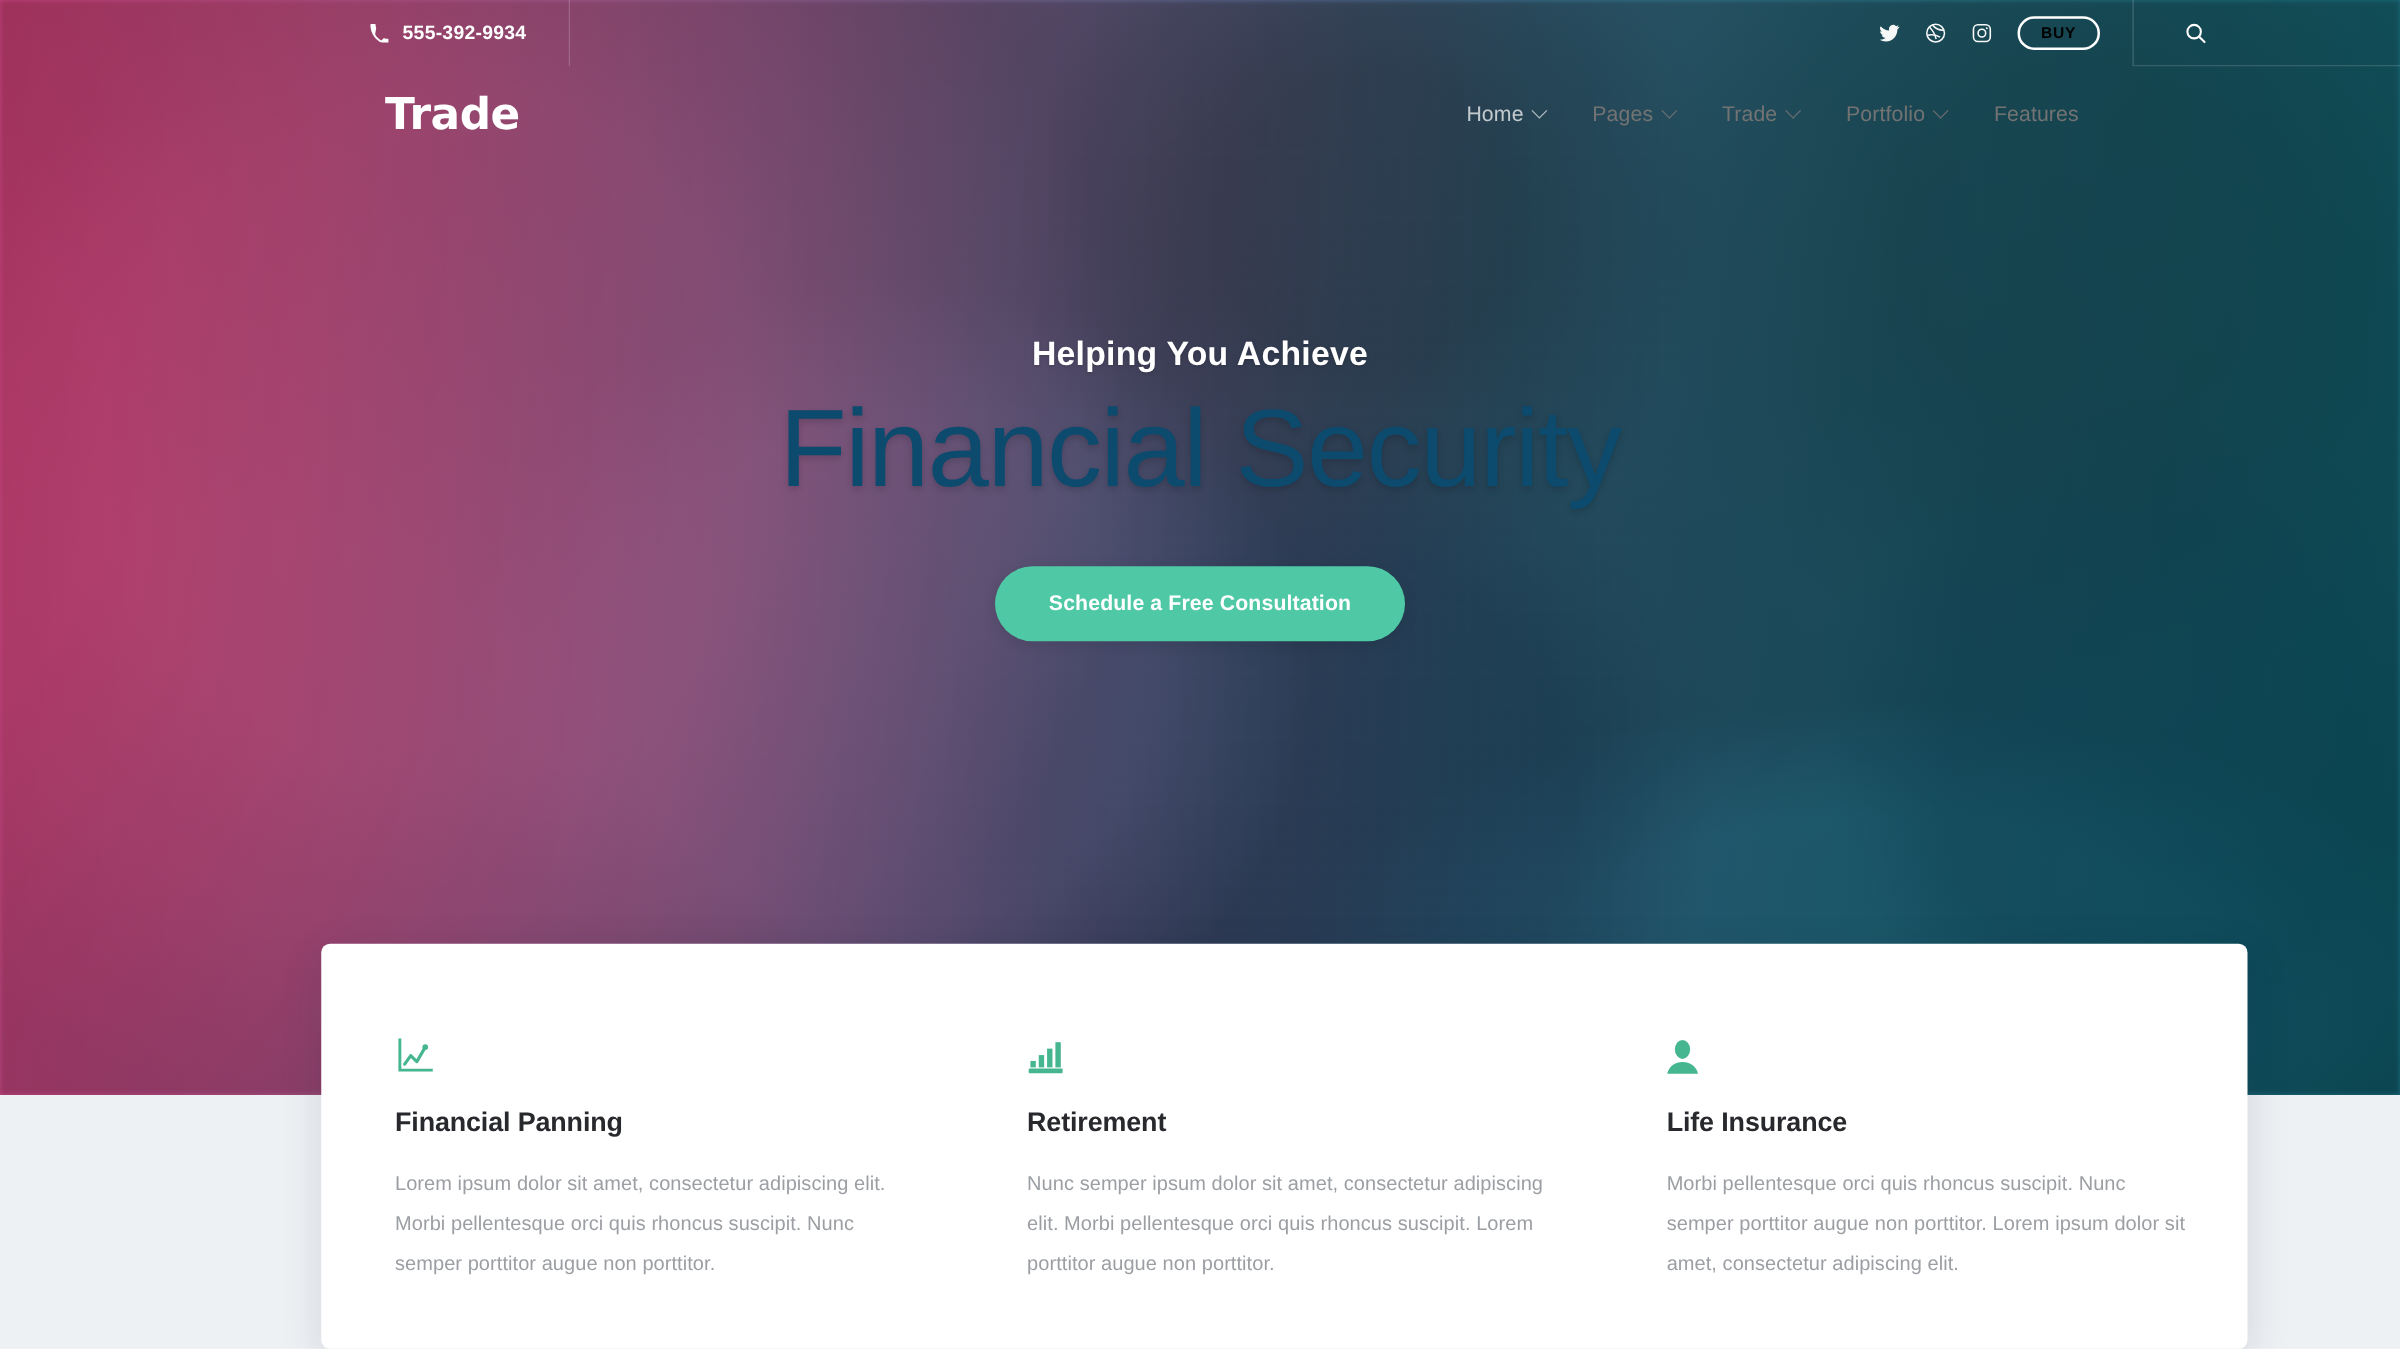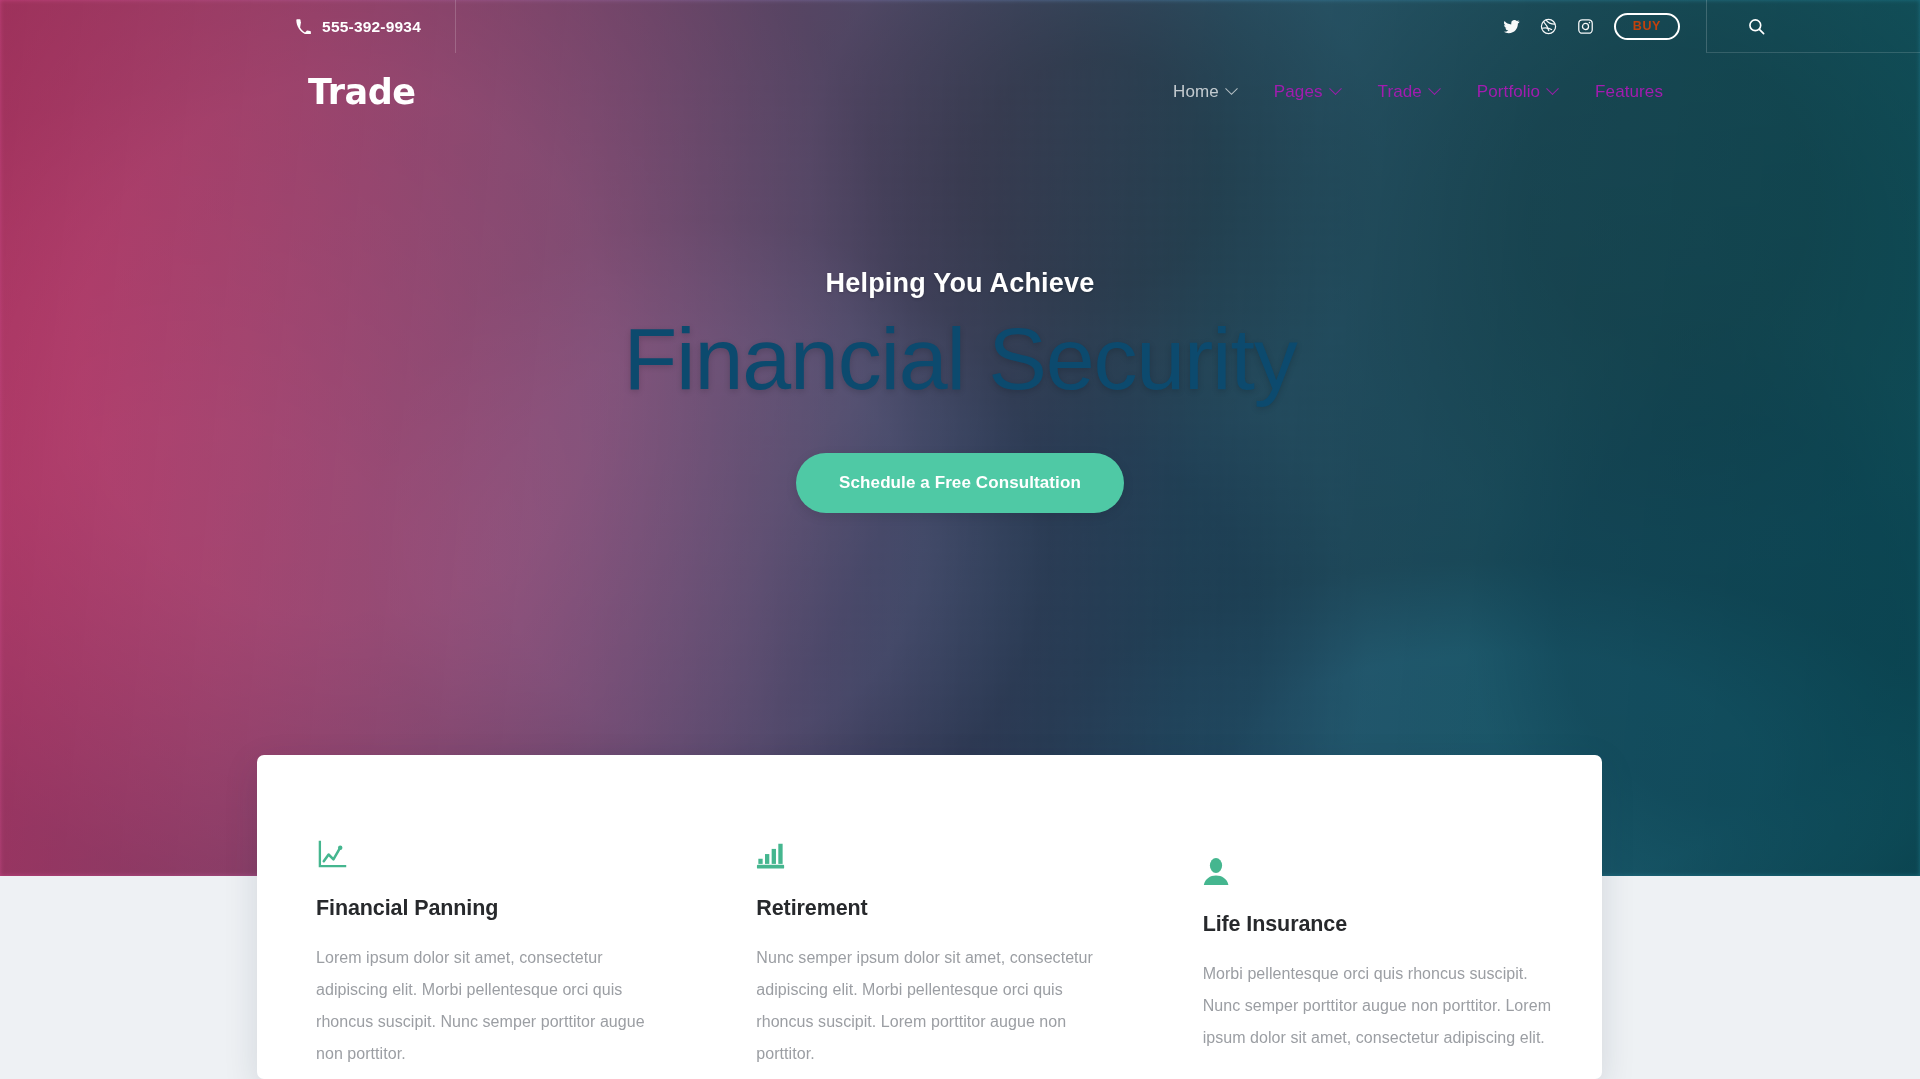--- a/index.html
+++ b/index.html
@@ -69,21 +69,21 @@
   }
   .phone { display:flex; align-items:center; gap:11px; color:#fff;
            font-size:15.5px; font-weight:600; letter-spacing:.2px; }
   .phone svg { display:block; }
   .tb-mid { flex:1; }
   .tb-social {
     display:flex; align-items:center; gap:20px; padding-right:26px;
   }
   .tb-social .ico { color:#fff; opacity:.97; display:flex; align-items:center; cursor:pointer; }
   .buy-btn {
-    border:2px solid #fff; color:#c2410c; border-radius:20px;
+    border:2px solid #fff; color:#000000; border-radius:20px;
     font-size:12.5px; font-weight:700; letter-spacing:.6px;
     padding:5px 17px 6px; background:transparent; cursor:pointer;
     font-family:"Liberation Sans", sans-serif; line-height:1;
   }
   .tb-search {
     width:214px; display:flex; align-items:center; justify-content:flex-start;
     padding-left:40px; border-left:1px solid rgba(255,255,255,.18);
     border-bottom:1px solid rgba(255,255,255,.14);
   }
   .tb-search .ico { color:#fff; cursor:pointer; display:flex; }
@@ -96,21 +96,21 @@
   .logo {
     position:absolute; left:292px; top:50%; transform:translateY(-50%);
     color:#fff; font-size:35px; font-weight:700; letter-spacing:-.4px;
     font-family:"DejaVu Sans", sans-serif; cursor:pointer;
   }
   .menu {
     position:absolute; right:273px; top:50%; transform:translateY(-50%);
     display:flex; align-items:center; gap:38px;
   }
   .menu a {
-    color:#a21caf; font-size:17px; font-weight:500; text-decoration:none;
+    color:#737373; font-size:17px; font-weight:500; text-decoration:none;
     display:flex; align-items:center; gap:8px; cursor:pointer;
     letter-spacing:.1px;
   }
   .menu a.dim { color:rgba(255,255,255,.72); }
   .chev { width:9px; height:9px; border-right:1.7px solid currentColor;
           border-bottom:1.7px solid currentColor; transform:rotate(45deg) translate(-2px,-2px); opacity:.9; }
 
   
   .hero-copy { position:absolute; left:0; top:0; width:1920px; text-align:center; z-index:8; }
   .kicker {
@@ -126,24 +126,24 @@
   .cta {
     display:inline-block; background:#4fc9a5; color:#fff;
     font-size:17px; font-weight:700; letter-spacing:.1px;
     padding:20px 43px; border-radius:30px; border:none; cursor:pointer;
     font-family:"Liberation Sans", sans-serif;
     box-shadow:0 3px 12px rgba(0,0,0,.10);
   }
 
   
   .feature-card {
-    position:absolute; left:257px; top:755px; width:1345px; height:324px;
+    position:absolute; left:257px; top:755px; width:1541px; height:324px;
     background:#fff; border-radius:7px;
     box-shadow:0 10px 34px rgba(25,35,60,.13);
-    display:flex; z-index:20;align-items:center;
+    display:flex; z-index:20;
   }
   .fcol { width:33.333%; padding:63px 52px 0 59px; }
   .fcol:nth-child(2){ padding-left:51px; padding-right:44px; }
   .fcol:nth-child(3){ padding-left:49px; padding-right:48px; }
   .ficon { height:42px; margin-bottom:26px; display:flex; align-items:flex-end; }
   .ftitle { font-size:21.5px; font-weight:700; color:#27292c; letter-spacing:-.1px; margin-bottom:21px; }
   .fbody { font-size:16px; line-height:2.0; color:#9b9ea3; letter-spacing:.05px; }
 </style>
 </head>
 <body>

